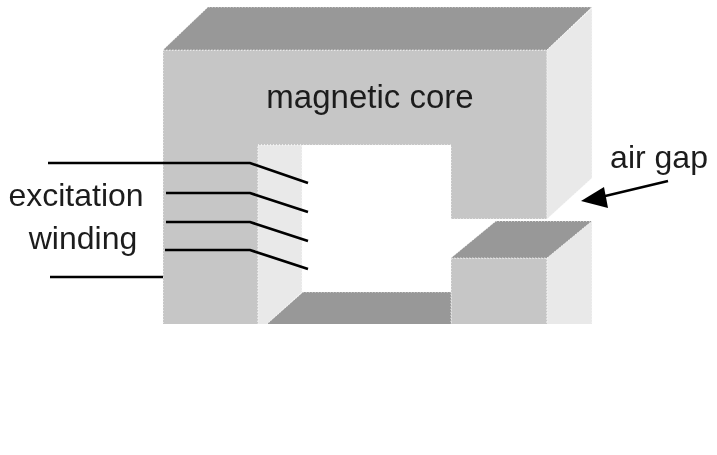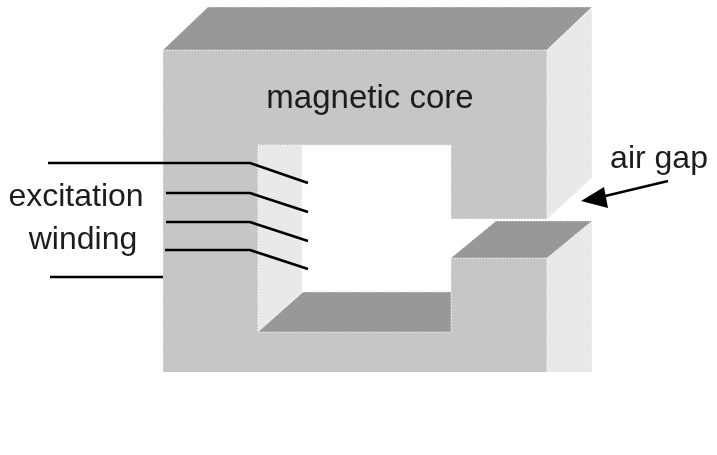--- a/index.html
+++ b/index.html
@@ -1,20 +1,20 @@
 <!DOCTYPE html>
 <html><head>
 <meta charset="utf-8">
 <style>
   html, body { margin: 0; padding: 0; }
   body { font-family: "Liberation Sans", sans-serif; }
   .canvas {
     position: relative;
     width: 717px;
-    height: 372px;
+    height: 324px;
     overflow: hidden;
     border-radius: 26px;
   }
   .diagram-svg { display: block; width: 717px; height: 455px; }
   .label {
     font-family: "Liberation Sans", sans-serif;
     font-weight: 400;
   }
   .label-large { font-size: 33px; }
   .label-med { font-size: 32px; }

